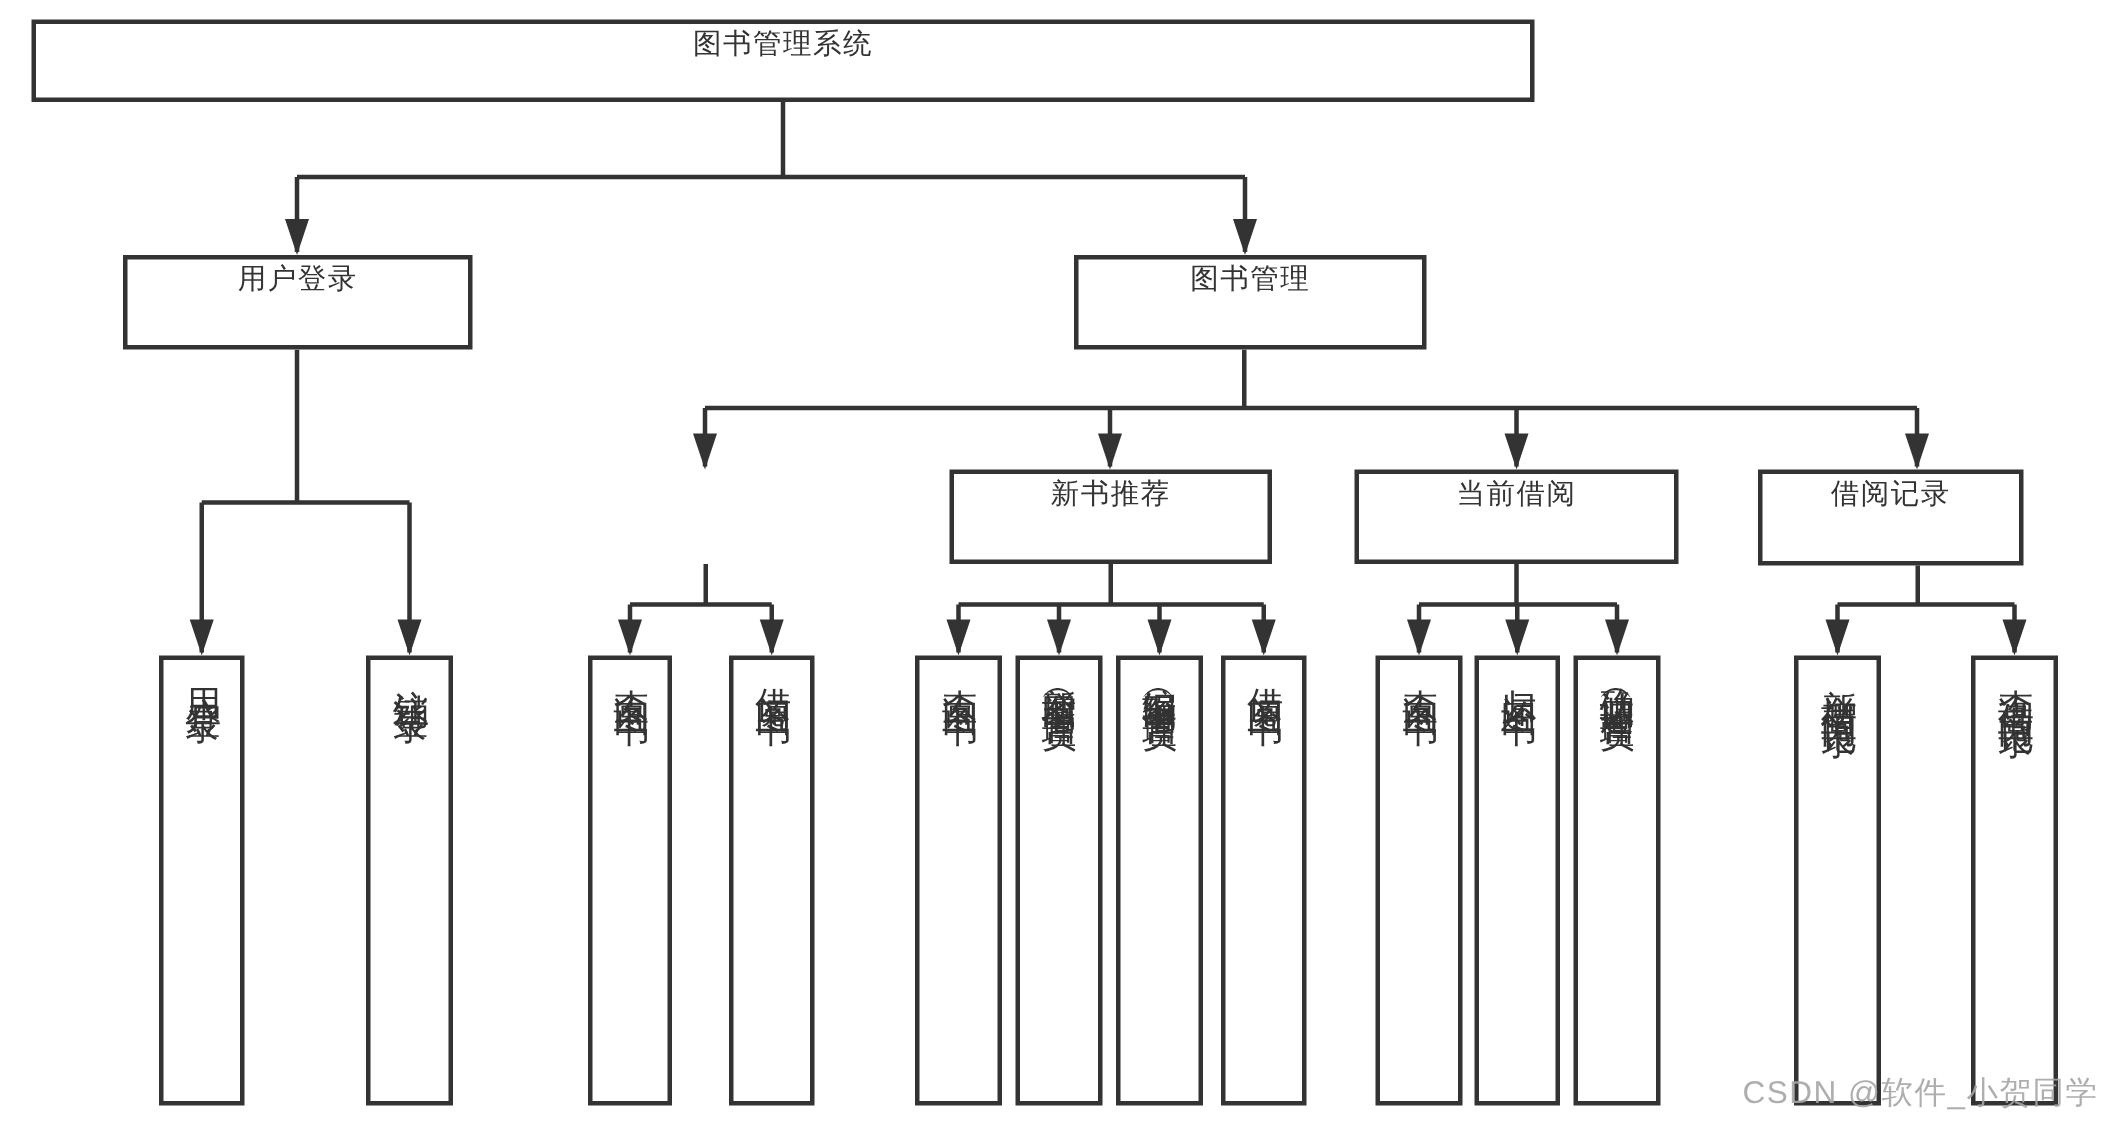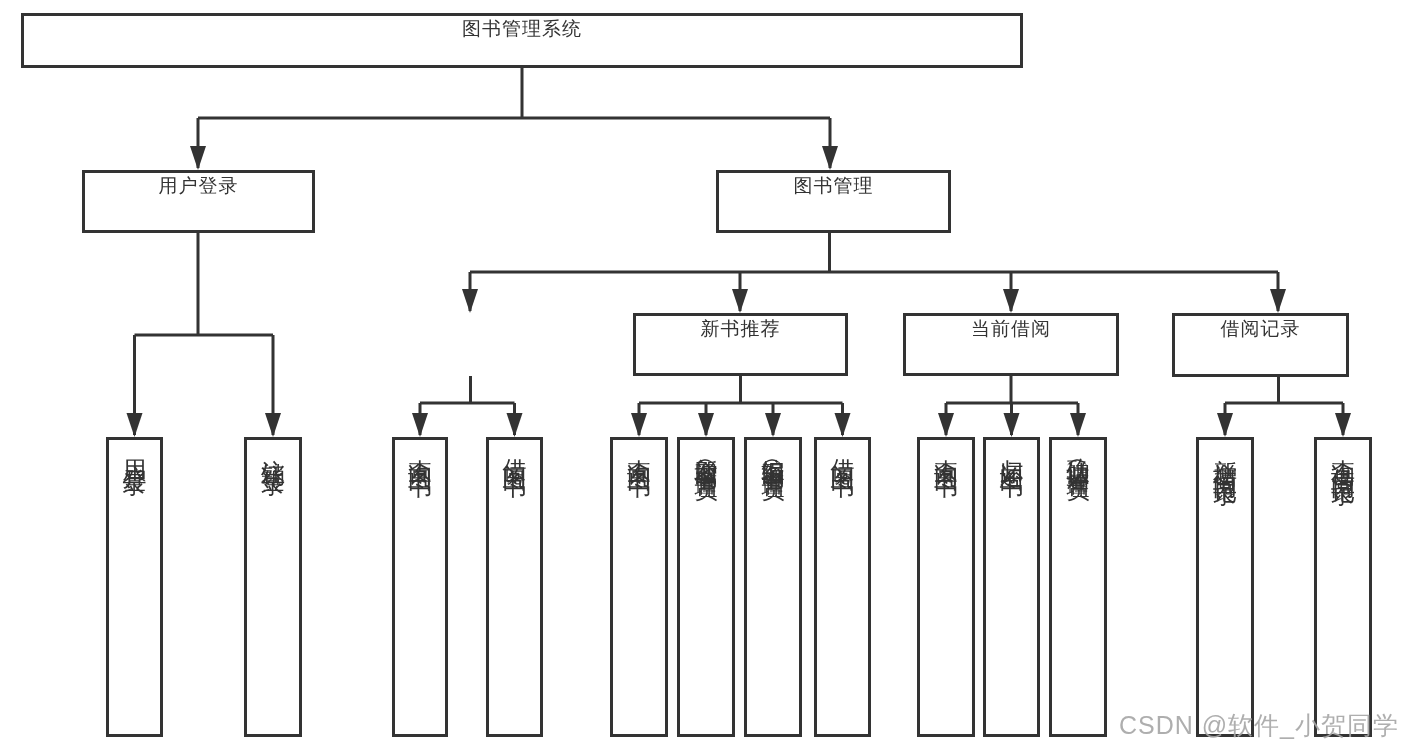--- a/index.html
+++ b/index.html
@@ -45,21 +45,21 @@
     white-space: nowrap;
   }
   .node.v-box.long span {
     letter-spacing: 3px;
     font-size: 23px;
   }
   .watermark {
     position: absolute;
     right: 6px;
     bottom: 5px;
-    font-size: 25px;
+    font-size: 21px;
     color: rgba(165, 165, 165, 0.9);
     letter-spacing: 1px;
     white-space: nowrap;
     pointer-events: none;
   }
 </style>
 </head>
 <body>
 
 <div class="stage">

